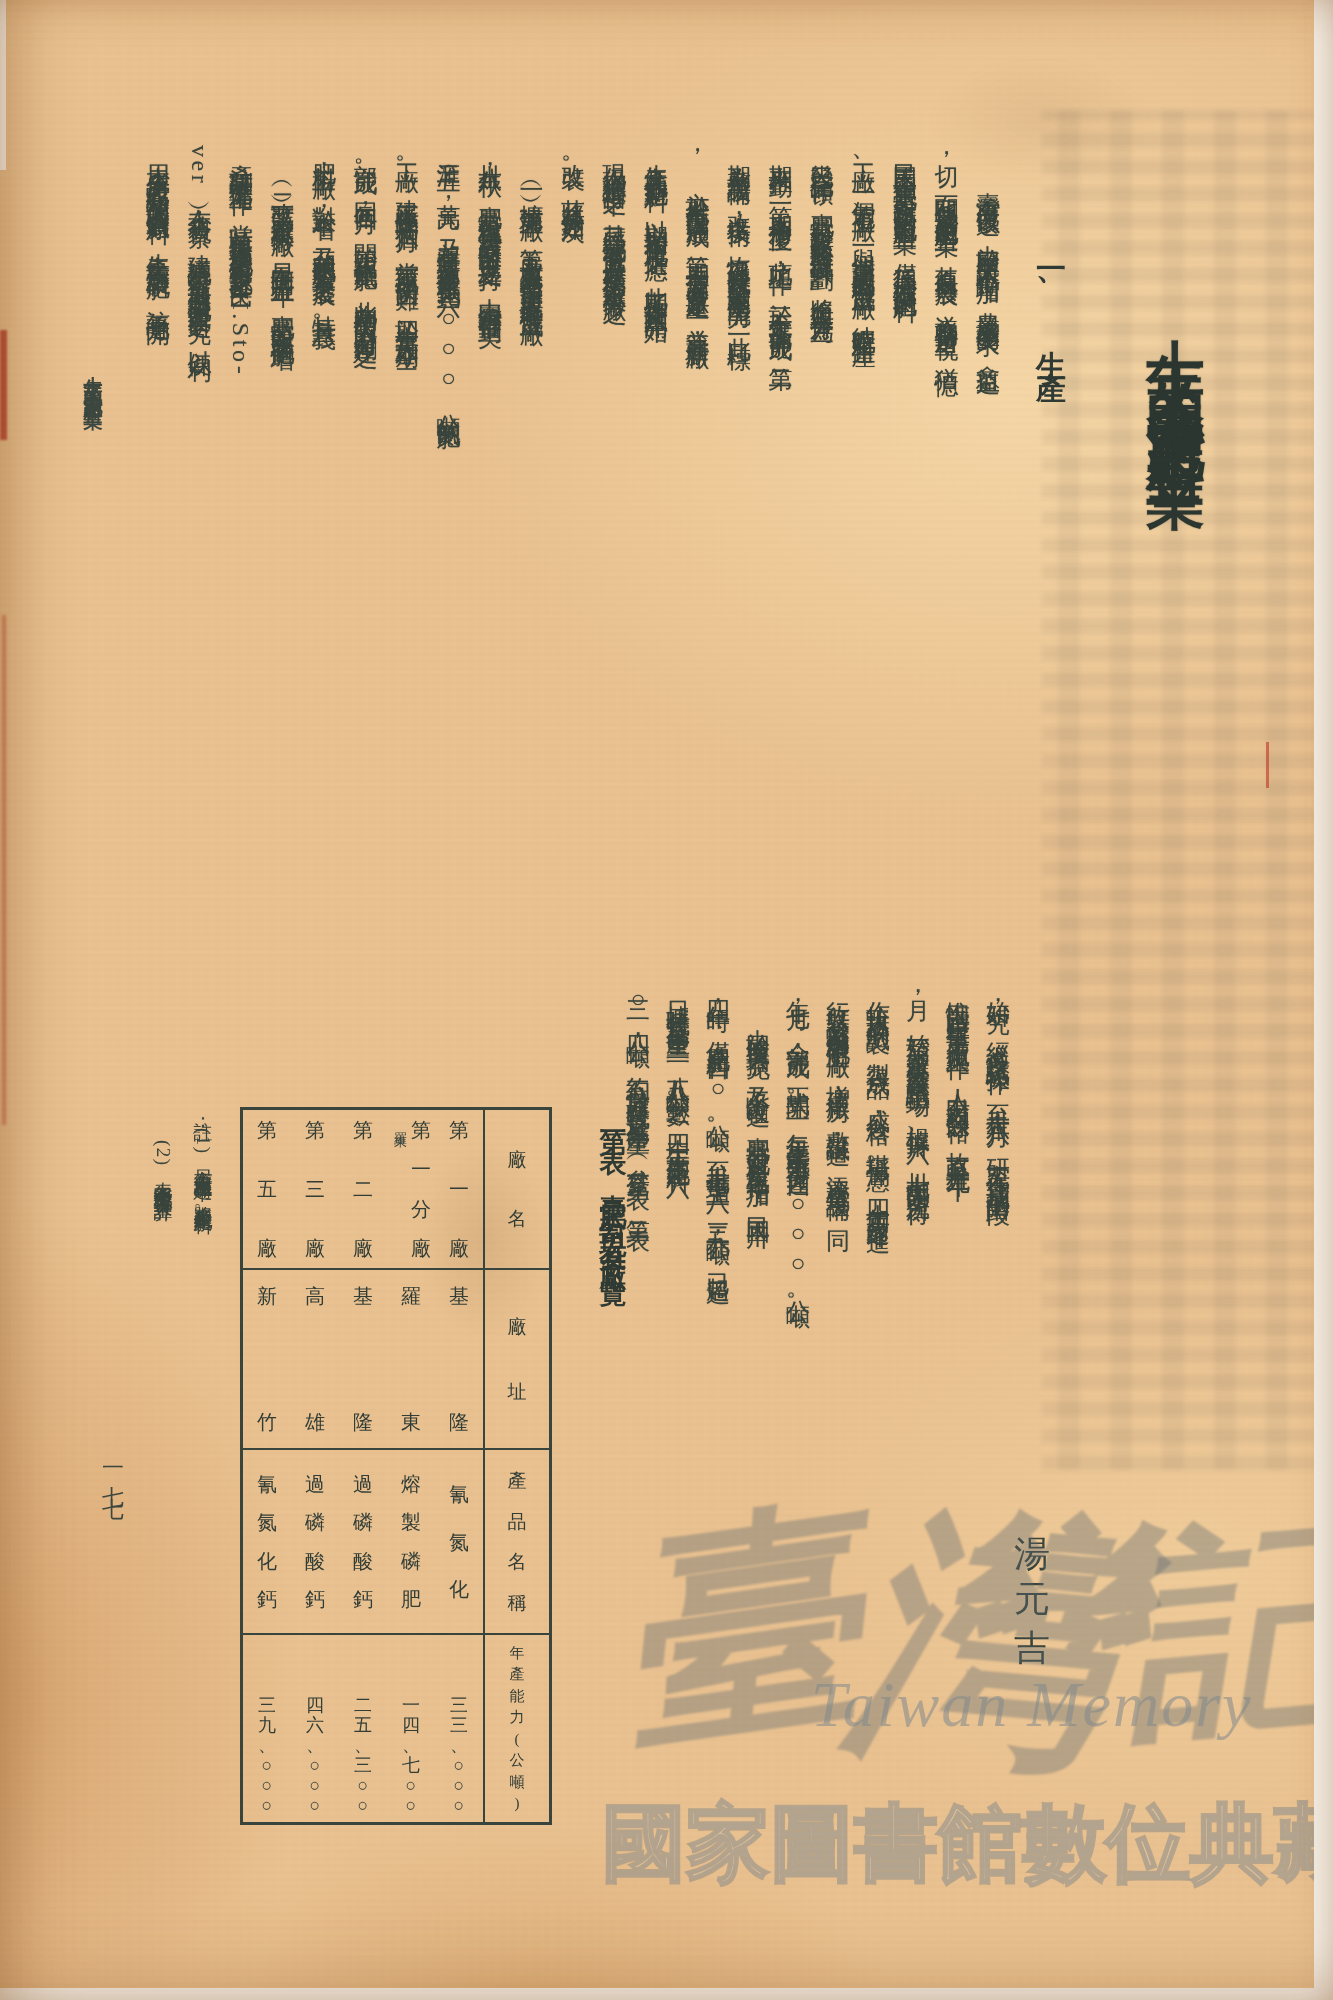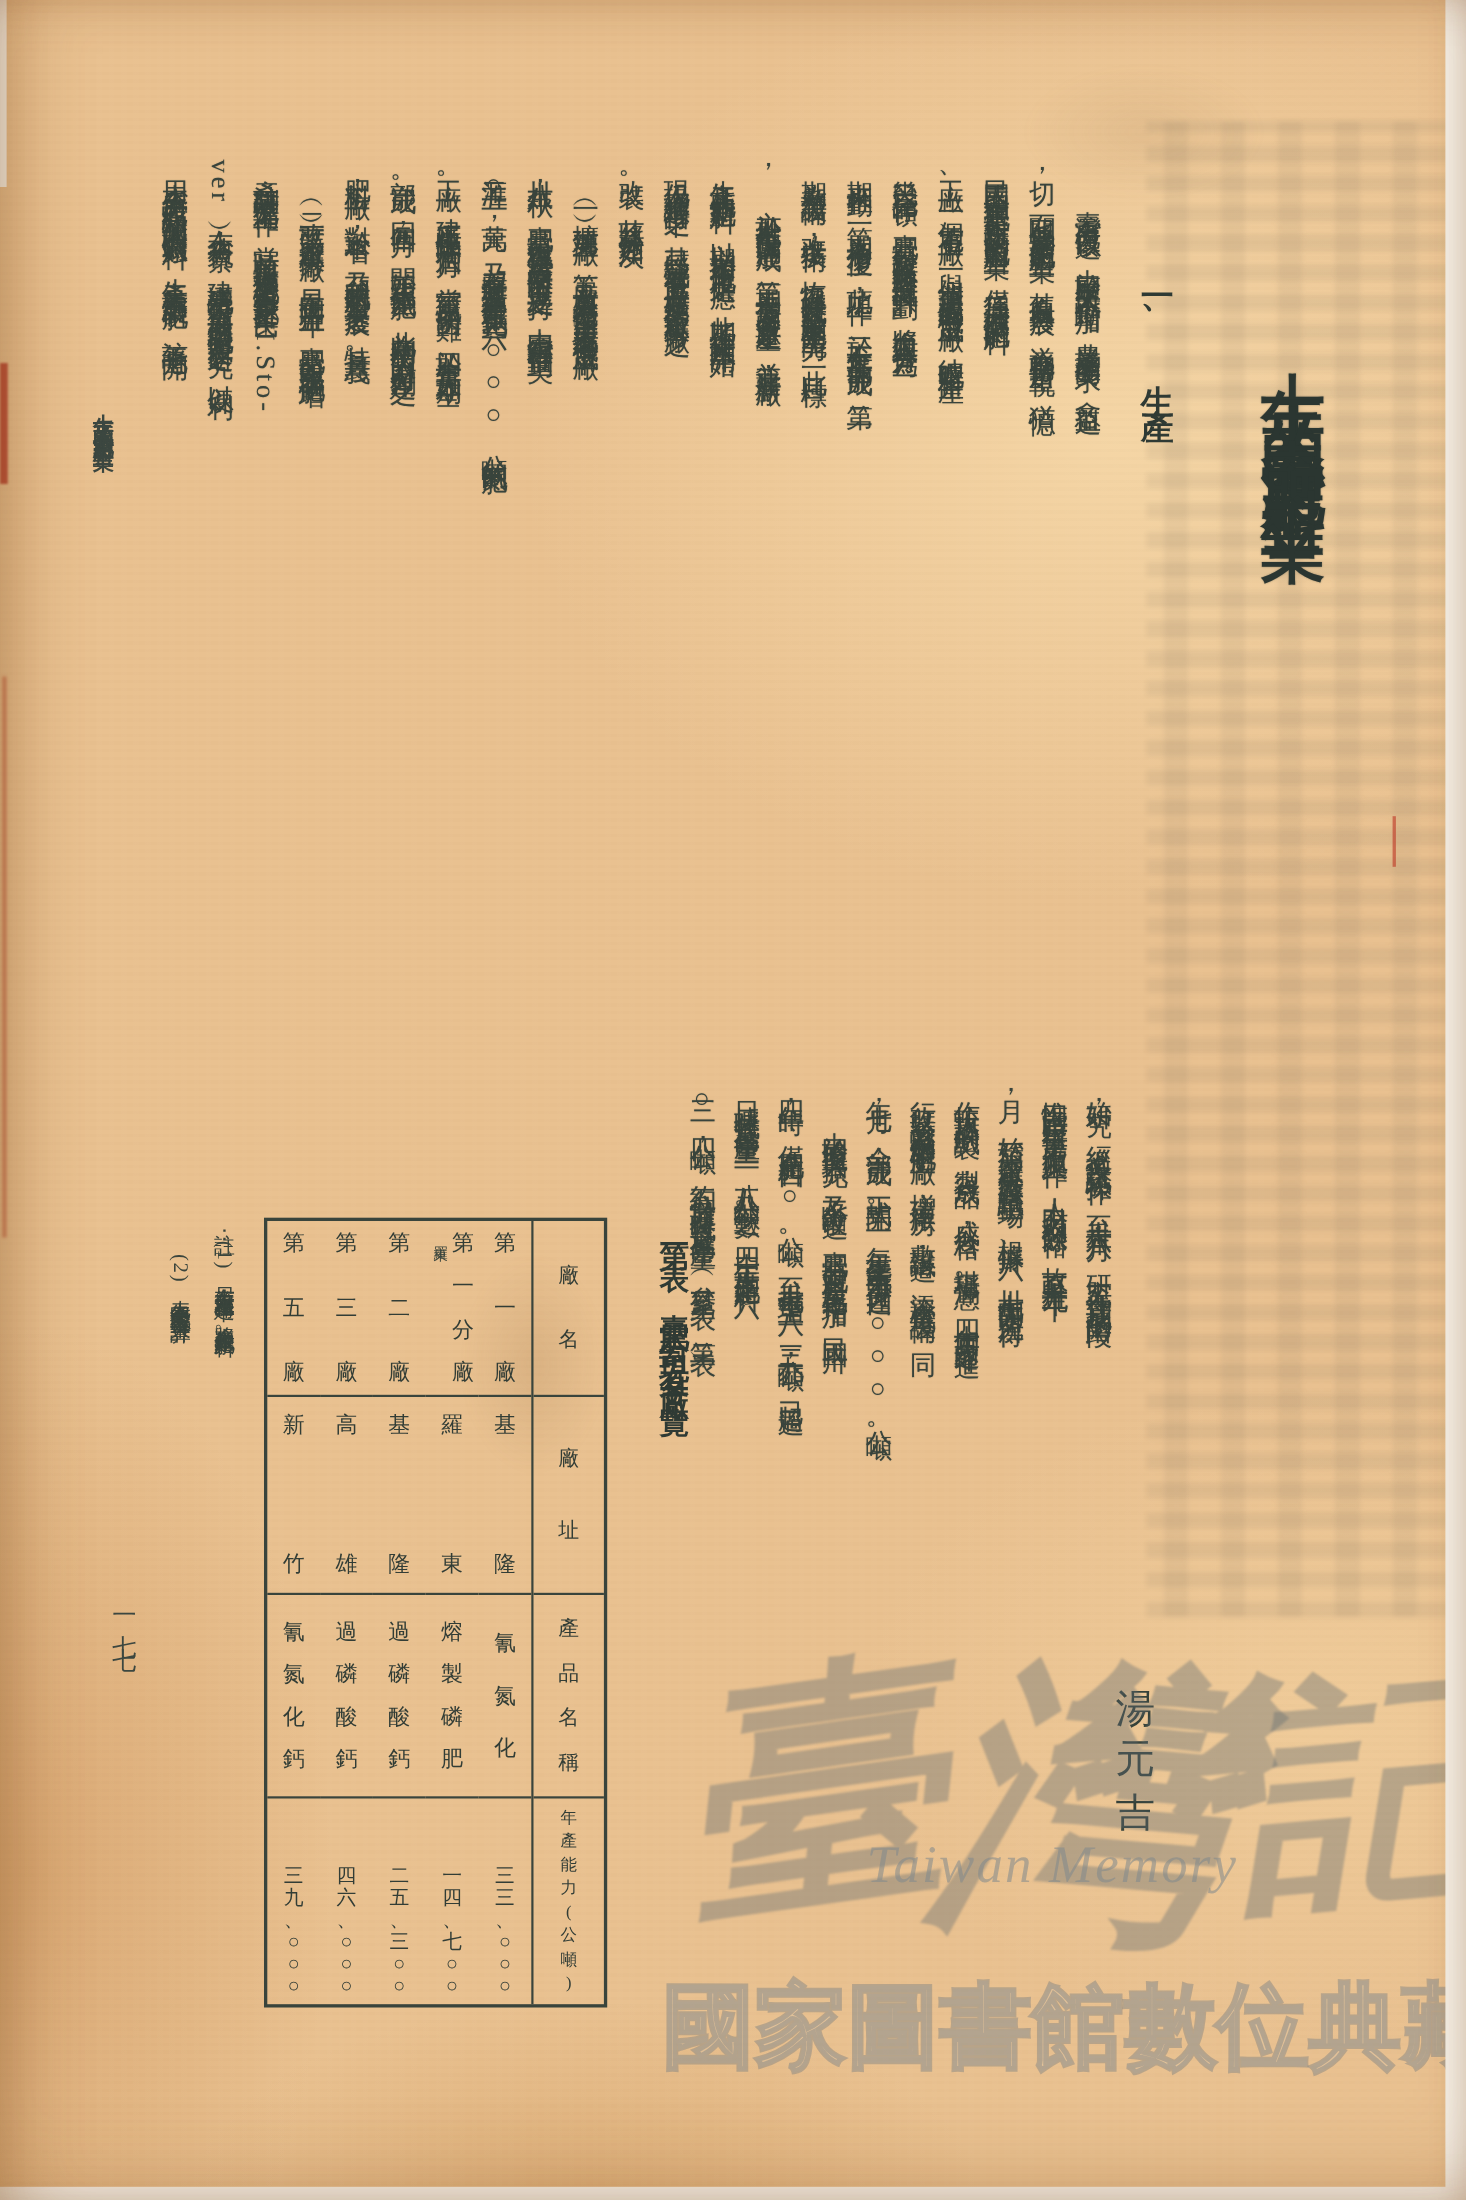--- a/index.html
+++ b/index.html
@@ -88,21 +88,21 @@
   
   .wm{pointer-events:none;}
   #wm-callig{position:absolute;left:612px;top:1430px;width:712px;height:400px;display:flex;
              justify-content:space-between;align-items:center;color:rgba(96,109,113,.38);
              font-style:italic;font-weight:700;filter:blur(1px);}
   #wm-callig span{font-size:250px;line-height:1;display:block;}
   #wm-callig span:nth-child(1){transform:rotate(-8deg) scale(.95);}
   #wm-callig span:nth-child(2){transform:rotate(5deg) scale(1.08) translateY(12px);}
   #wm-callig span:nth-child(3){transform:rotate(-5deg) scale(.88);}
   #wm-callig span:nth-child(4){transform:rotate(4deg) scale(1.0) translateY(-8px);}
-  #wm-latin{position:absolute;left:788px;top:1668px;font-style:italic;font-size:48px;
+  #wm-latin{position:absolute;left:811px;top:1668px;font-style:italic;font-size:64px;
             color:rgba(128,136,140,.55);letter-spacing:2px;font-family:Liberation Serif, serif;}
   #wm-lib{position:absolute;left:602px;top:1798px;width:716px;display:flex;justify-content:space-between;
           font-weight:700;font-size:84px;line-height:1.1;color:rgba(188,193,195,.18);
           -webkit-text-stroke:2.5px rgba(116,125,129,.42);}
 </style>
 </head>
 <body>
 
 <div class="page">
 

